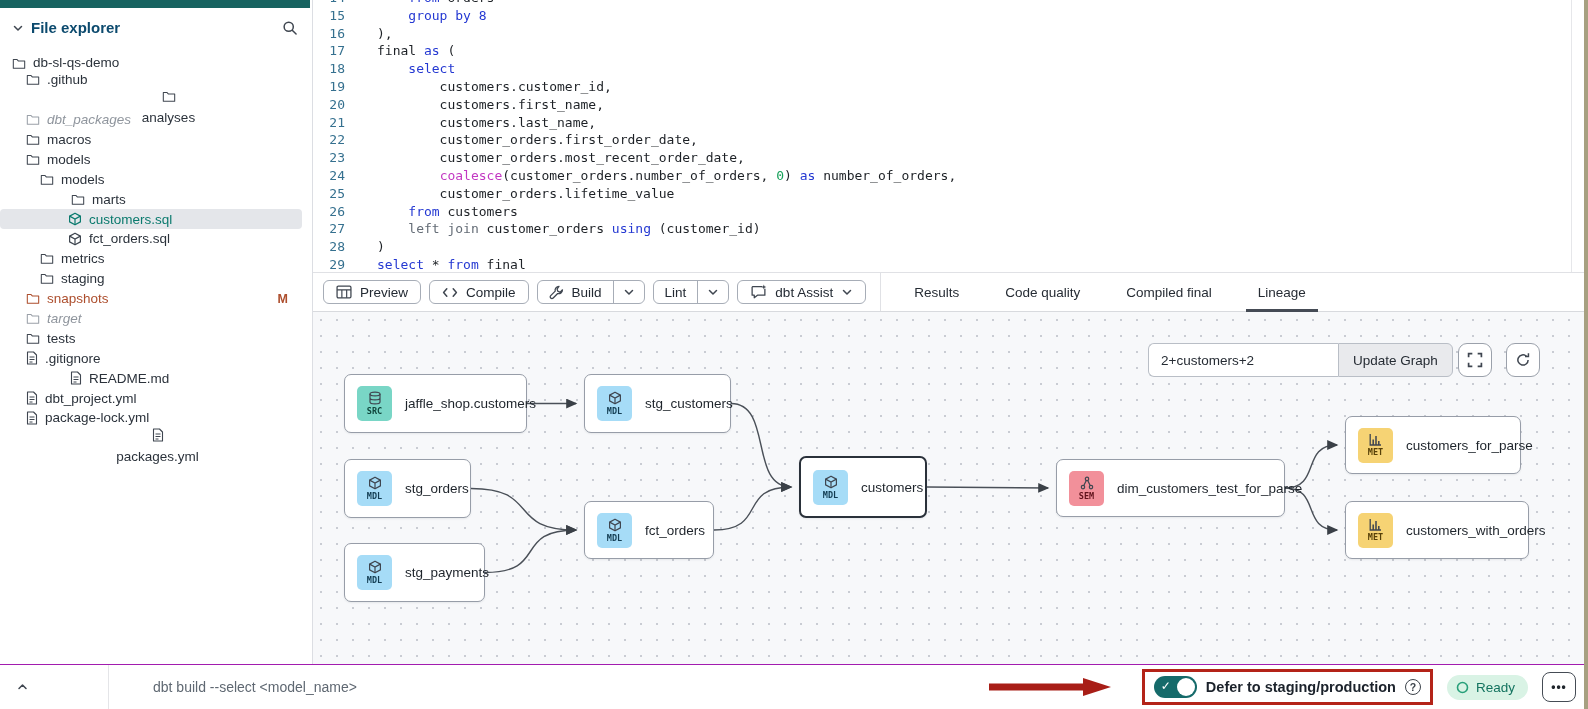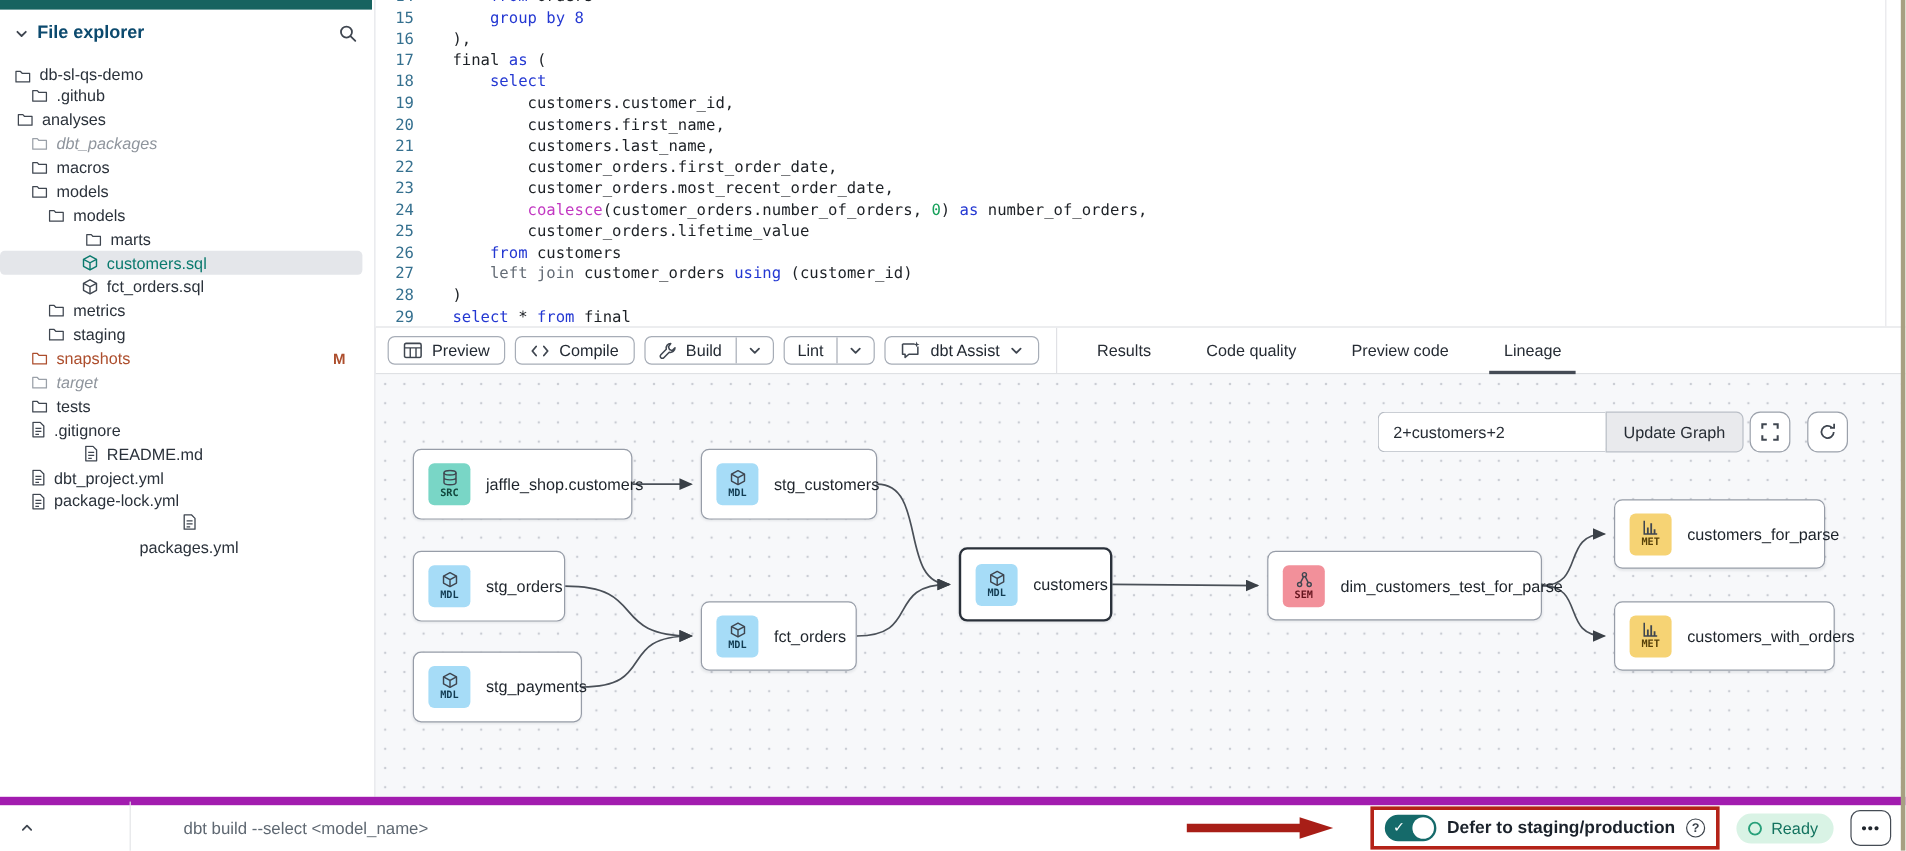--- a/index.html
+++ b/index.html
@@ -71,21 +71,21 @@
                  font-family:"Liberation Sans", sans-serif; }
   .update-btn { position:absolute; left:1025px; top:31px; height:34px; padding:0 14px;
                 border:1px solid #b9bec6; border-radius:0 6px 6px 0; background:#e9eaed;
                 font-size:13.5px; color:#262c34; display:flex; align-items:center; cursor:pointer; }
   .sq-btn { position:absolute; top:31px; width:34px; height:34px; border:1px solid #9ba1ab;
             border-radius:9px; background:#fff; display:flex; align-items:center; justify-content:center;
             color:#2b323b; cursor:pointer; }
   .fs-btn { left:1145px; } .rf-btn { left:1193px; }
 
   
-  .statusbar { height:45px; border-top:7px solid #a21caf; background:#fff; display:flex; align-items:center; position:relative; }
+  .statusbar { height:45px; border-top:1px solid #a21caf; background:#fff; display:flex; align-items:center; position:relative; }
   .collapse-btn { margin-left:12px; width:20px; color:#3a4149; cursor:pointer; display:flex; justify-content:center; }
   .sb-vdiv { width:1px; height:44px; background:#e4e5e8; margin-left:76px; }
   .cmd-input { border:none; outline:none; background:transparent; margin-left:44px; flex:1;
                font-size:14px; color:#3a424c; font-family:"Liberation Sans", sans-serif; }
   .cmd-input::placeholder { color:#5f6872; opacity:1; }
   .annot-arrow { margin-right:30px; display:flex; align-items:center; }
   .defer-box { border:3px solid #b42318; background:#fff; display:flex; align-items:center; gap:9px; padding:4px 9px; }
   .toggle { width:43px; height:22px; border-radius:11px; background:#156a6a; position:relative; flex-shrink:0; cursor:pointer; }
   .toggle .knob { position:absolute; right:2px; top:2px; width:18px; height:18px; border-radius:50%; background:#fff; }
   .toggle .chk { position:absolute; left:7px; top:3px; color:#fff; font-size:12px; }
@@ -130,21 +130,21 @@
           <span class="lbl">db-sl-qs-demo</span>
         </div>
         <div class="tree-row" style="padding-left: 26px;">
           <span class="icn">
             <svg width="14" height="13" viewBox="0 0 16 14">
               <path d="M1.5 12.5 V2.5 h4.3 l1.6 1.7 h7.1 v8.3 z" fill="none" stroke="currentColor" stroke-width="1.2" stroke-linejoin="round"></path>
             </svg>
           </span>
           <span class="lbl">.github</span>
         </div>
-        <div class="tree-row" style="padding-left: 14px;">
+        <div class="tree-row" style="padding-left: 35px; flex-direction: column;">
           <span class="icn">
             <svg width="14" height="13" viewBox="0 0 16 14">
               <path d="M1.5 12.5 V2.5 h4.3 l1.6 1.7 h7.1 v8.3 z" fill="none" stroke="currentColor" stroke-width="1.2" stroke-linejoin="round"></path>
             </svg>
           </span>
           <span class="lbl">analyses</span>
         </div>
         <div class="tree-row muted" style="padding-left: 26px;">
           <span class="icn">
             <svg width="14" height="13" viewBox="0 0 16 14">
@@ -376,21 +376,21 @@
               <svg width="12" height="12" viewBox="0 0 12 12">
                 <path d="M2.5 4.5 L6 8 L9.5 4.5" fill="none" stroke="currentColor" stroke-width="1.5" stroke-linecap="round" stroke-linejoin="round"></path>
               </svg>
             </span>
           </div>
         </div>
       <div class="v-div"></div>
       <div class="tabs" id="tabs">
           <div class="tab">Results</div>
           <div class="tab">Code quality</div>
-          <div class="tab">Preview code</div>
+          <div class="tab">Compiled final</div>
           <div class="tab active">Lineage</div>
         </div>
     </div>
 
     <div class="lineage">
       <svg class="edges-svg" id="edges-svg" width="1275" height="353">
         <defs>
           <marker id="arrow" markerWidth="9" markerHeight="8" refX="7" refY="3.5" orient="auto">
             <path d="M0 0 L8 3.5 L0 7 z" fill="#3a4047"></path>
           </marker>

